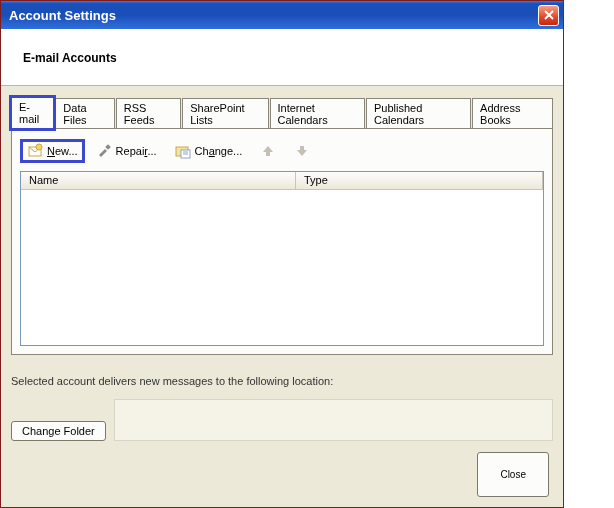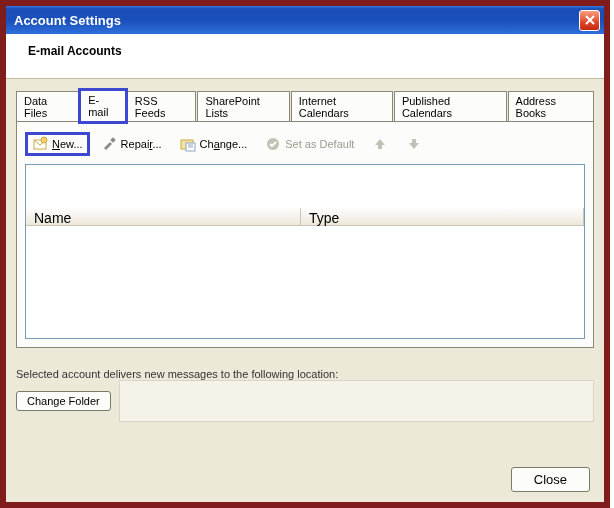--- a/index.html
+++ b/index.html
@@ -6,23 +6,23 @@
   body {
     margin: 0;
     font-family: Tahoma, Arial, sans-serif;
     font-size: 11px;
     background: #fff;
     width: 614px;
     height: 508px;
     overflow: hidden;
   }
   .window {
-    width: 610px;
+    width: 564px;
     height: 508px;
-    border: 6px solid #7f1d1d;
+    border: 1px solid #7f1d1d;
     background: #ece9d8;
     position: relative;
   }
   .titlebar {
     height: 28px;
     background: linear-gradient(to bottom, #3b79e3 0%, #1a4eb8 10%, #1a4eb8 50%, #2f6fdc 100%);
     color: #fff;
     display: flex;
     align-items: center;
     justify-content: space-between;
@@ -43,21 +43,21 @@
     font-weight: bold;
     font-size: 13px;
     cursor: pointer;
   }
   .header {
     background: #fff;
     padding: 10px 14px 16px 14px;
     border-bottom: 1px solid #c0b89a;
   }
   .header h2 {
-    margin: 0 0 4px 8px;
+    margin: 12px 0 4px 8px;
     font-size: 12px;
     font-weight: bold;
     color: #000;
   }
   .header p {
     margin: 0 0 0 30px;
     font-size: 11px;
     color: #000;
   }
   .tabbar {
@@ -129,39 +129,38 @@
   .listview {
     border: 1px solid #7a98b8;
     height: 175px;
     background: #fff;
   }
   .listheader {
     display: flex;
     background: linear-gradient(to bottom, #fdfdfd, #ece8da);
     border-bottom: 1px solid #c8c4b8;
     height: 18px;
-    font-size: 14px;
-    margin-top: 43px;
+    font-size: 11px;
   }
   .listheader .col {
     padding: 2px 8px;
     border-right: 1px solid #c8c4b8;
   }
   .col-name { width: 275px; }
   .col-type { flex: 1; }
   .deliverytext {
     margin: 20px 10px 0 10px;
     font-size: 11px;
     color: #333;
   }
   .folderrow {
     display: flex;
-    align-items: center;
+    align-items: flex-end;
     gap: 8px;
-    margin: 0 10px;
+    margin: 12px 10px;
   }
   .stdbtn {
     background: #fcfcfa;
     border: 1px solid #7a7a6a;
     border-radius: 3px;
     padding: 3px 10px;
     font-size: 11px;
     cursor: pointer;
   }
   .folderbox {
@@ -169,22 +168,22 @@
     height: 42px;
     flex: 1;
     background: #f5f2e7;
   }
   .bottombar {
     position: absolute;
     bottom: 10px;
     right: 14px;
   }
   .bottombar .stdbtn {
-    padding: 4px 22px;
-    font-size: 13px;
+    padding: 16px 22px;
+    font-size: 10px;
   }
   svg { display: block; }
 </style>
 </head>
 <body>
 
 <div class="window">
 
   <div class="titlebar">
     <span>Account Settings</span>
@@ -193,22 +192,22 @@
           <path d="M1 1 L9 9 M9 1 L1 9" stroke="#fff" stroke-width="2" fill="none"></path>
         </svg>
     </div>
   </div>
 
   <div class="header">
     <h2>E-mail Accounts</h2>
   </div>
 
   <div class="tabbar">
+    <div class="tab active highlighted"><span>E-mail</span></div>
     <div class="tab"><span>Data Files</span></div>
-    <div class="tab active highlighted"><span>E-mail</span></div>
     <div class="tab"><span>RSS Feeds</span></div>
     <div class="tab"><span>SharePoint Lists</span></div>
     <div class="tab"><span>Internet Calendars</span></div>
     <div class="tab"><span>Published Calendars</span></div>
     <div class="tab"><span>Address Books</span></div>
   </div>
 
   <div class="tabpanel">
 
     <div class="toolbar">
@@ -238,29 +237,20 @@
           <svg width="16" height="16" viewBox="0 0 16 16">
               <rect x="1" y="4" width="12" height="9" fill="#f6e3a1" stroke="#caa84a"></rect>
               <rect x="6" y="7" width="9" height="8" fill="#fff" stroke="#8aa5c9"></rect>
               <line x1="8" y1="9" x2="13" y2="9" stroke="#8aa5c9"></line>
               <line x1="8" y1="11" x2="13" y2="11" stroke="#8aa5c9"></line>
             </svg>
         </span>
         <span>Ch<span class="underline">a</span>nge...</span>
       </span>
 
-      <span class="toolbtn disabled">
-        <span class="iconbox">
-          <svg width="16" height="16" viewBox="0 0 16 16">
-              <circle cx="8" cy="8" r="6" fill="#c4c0b5"></circle>
-              <path d="M5 8 L7 10 L11 6" fill="none" stroke="#fff" stroke-width="2"></path>
-            </svg>
-        </span>
-        <span>Set as Default</span>
-      </span>
 
 
       <span class="toolbtn disabled">
         <span class="iconbox">
           <svg width="14" height="14" viewBox="0 0 14 14">
               <path d="M7 2 L12 8 L9 8 L9 12 L5 12 L5 8 L2 8 Z" fill="#c4c0b5"></path>
             </svg>
         </span>
       </span>
       <span class="toolbtn disabled">

